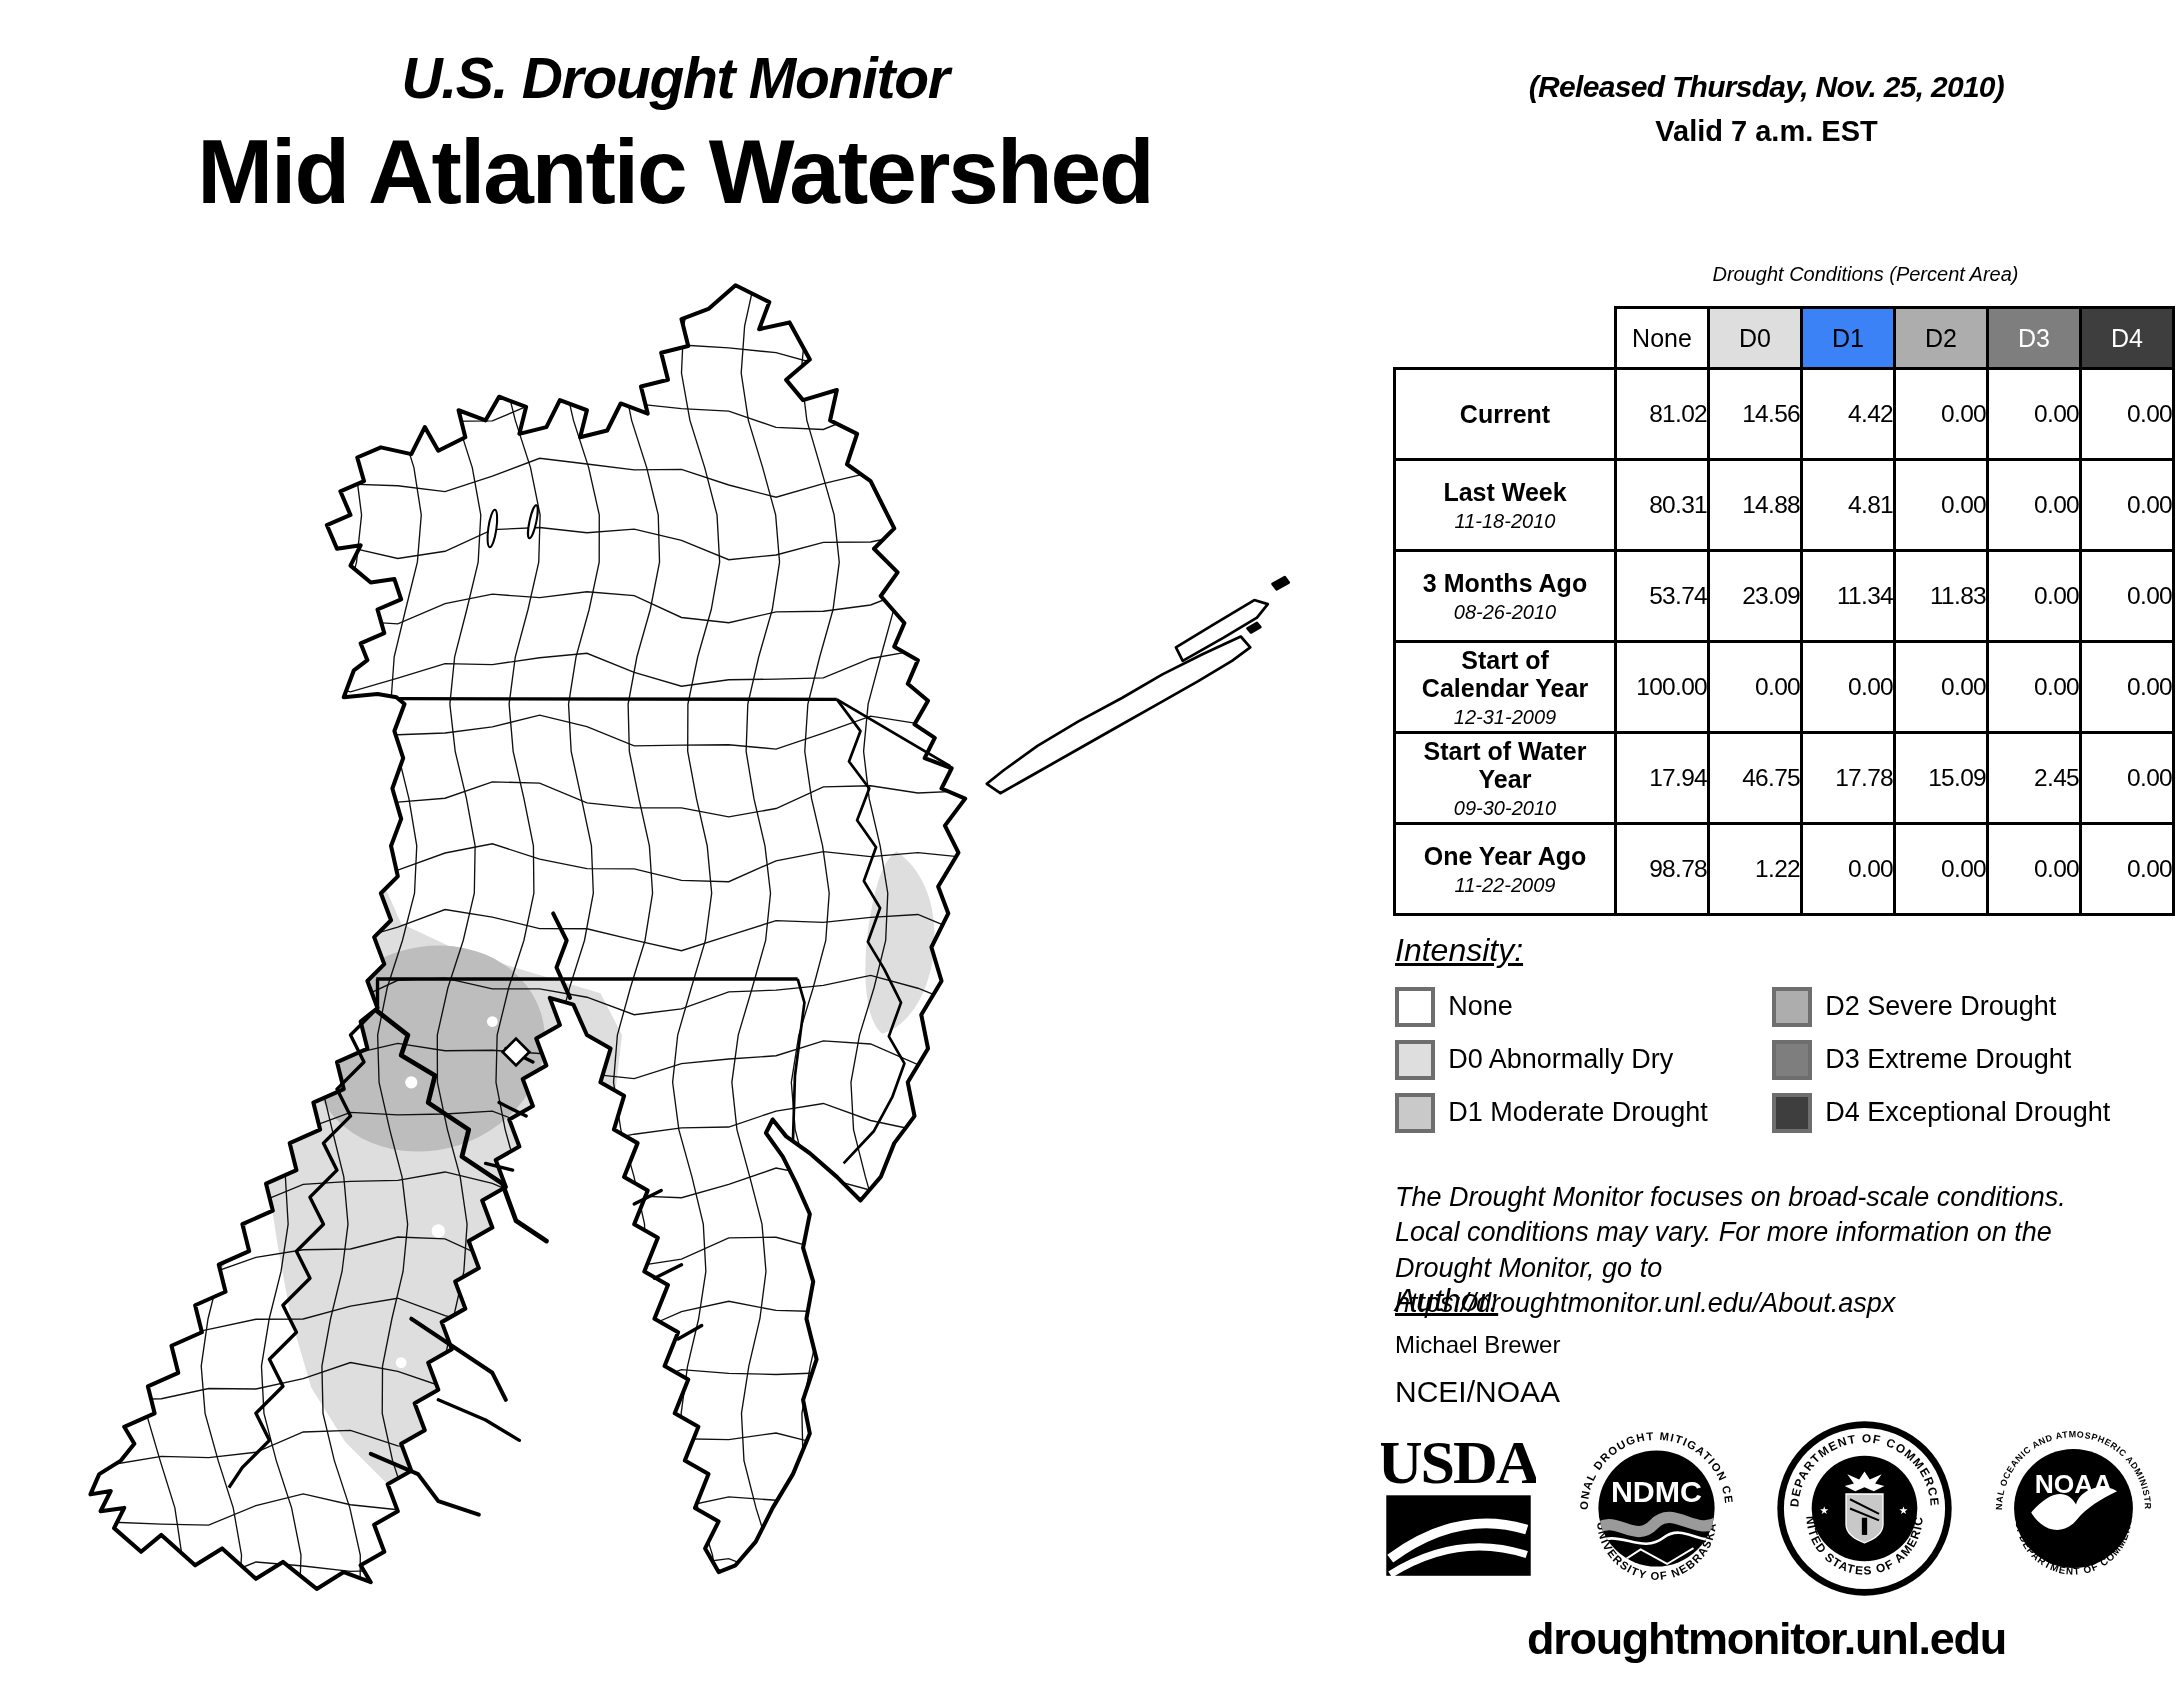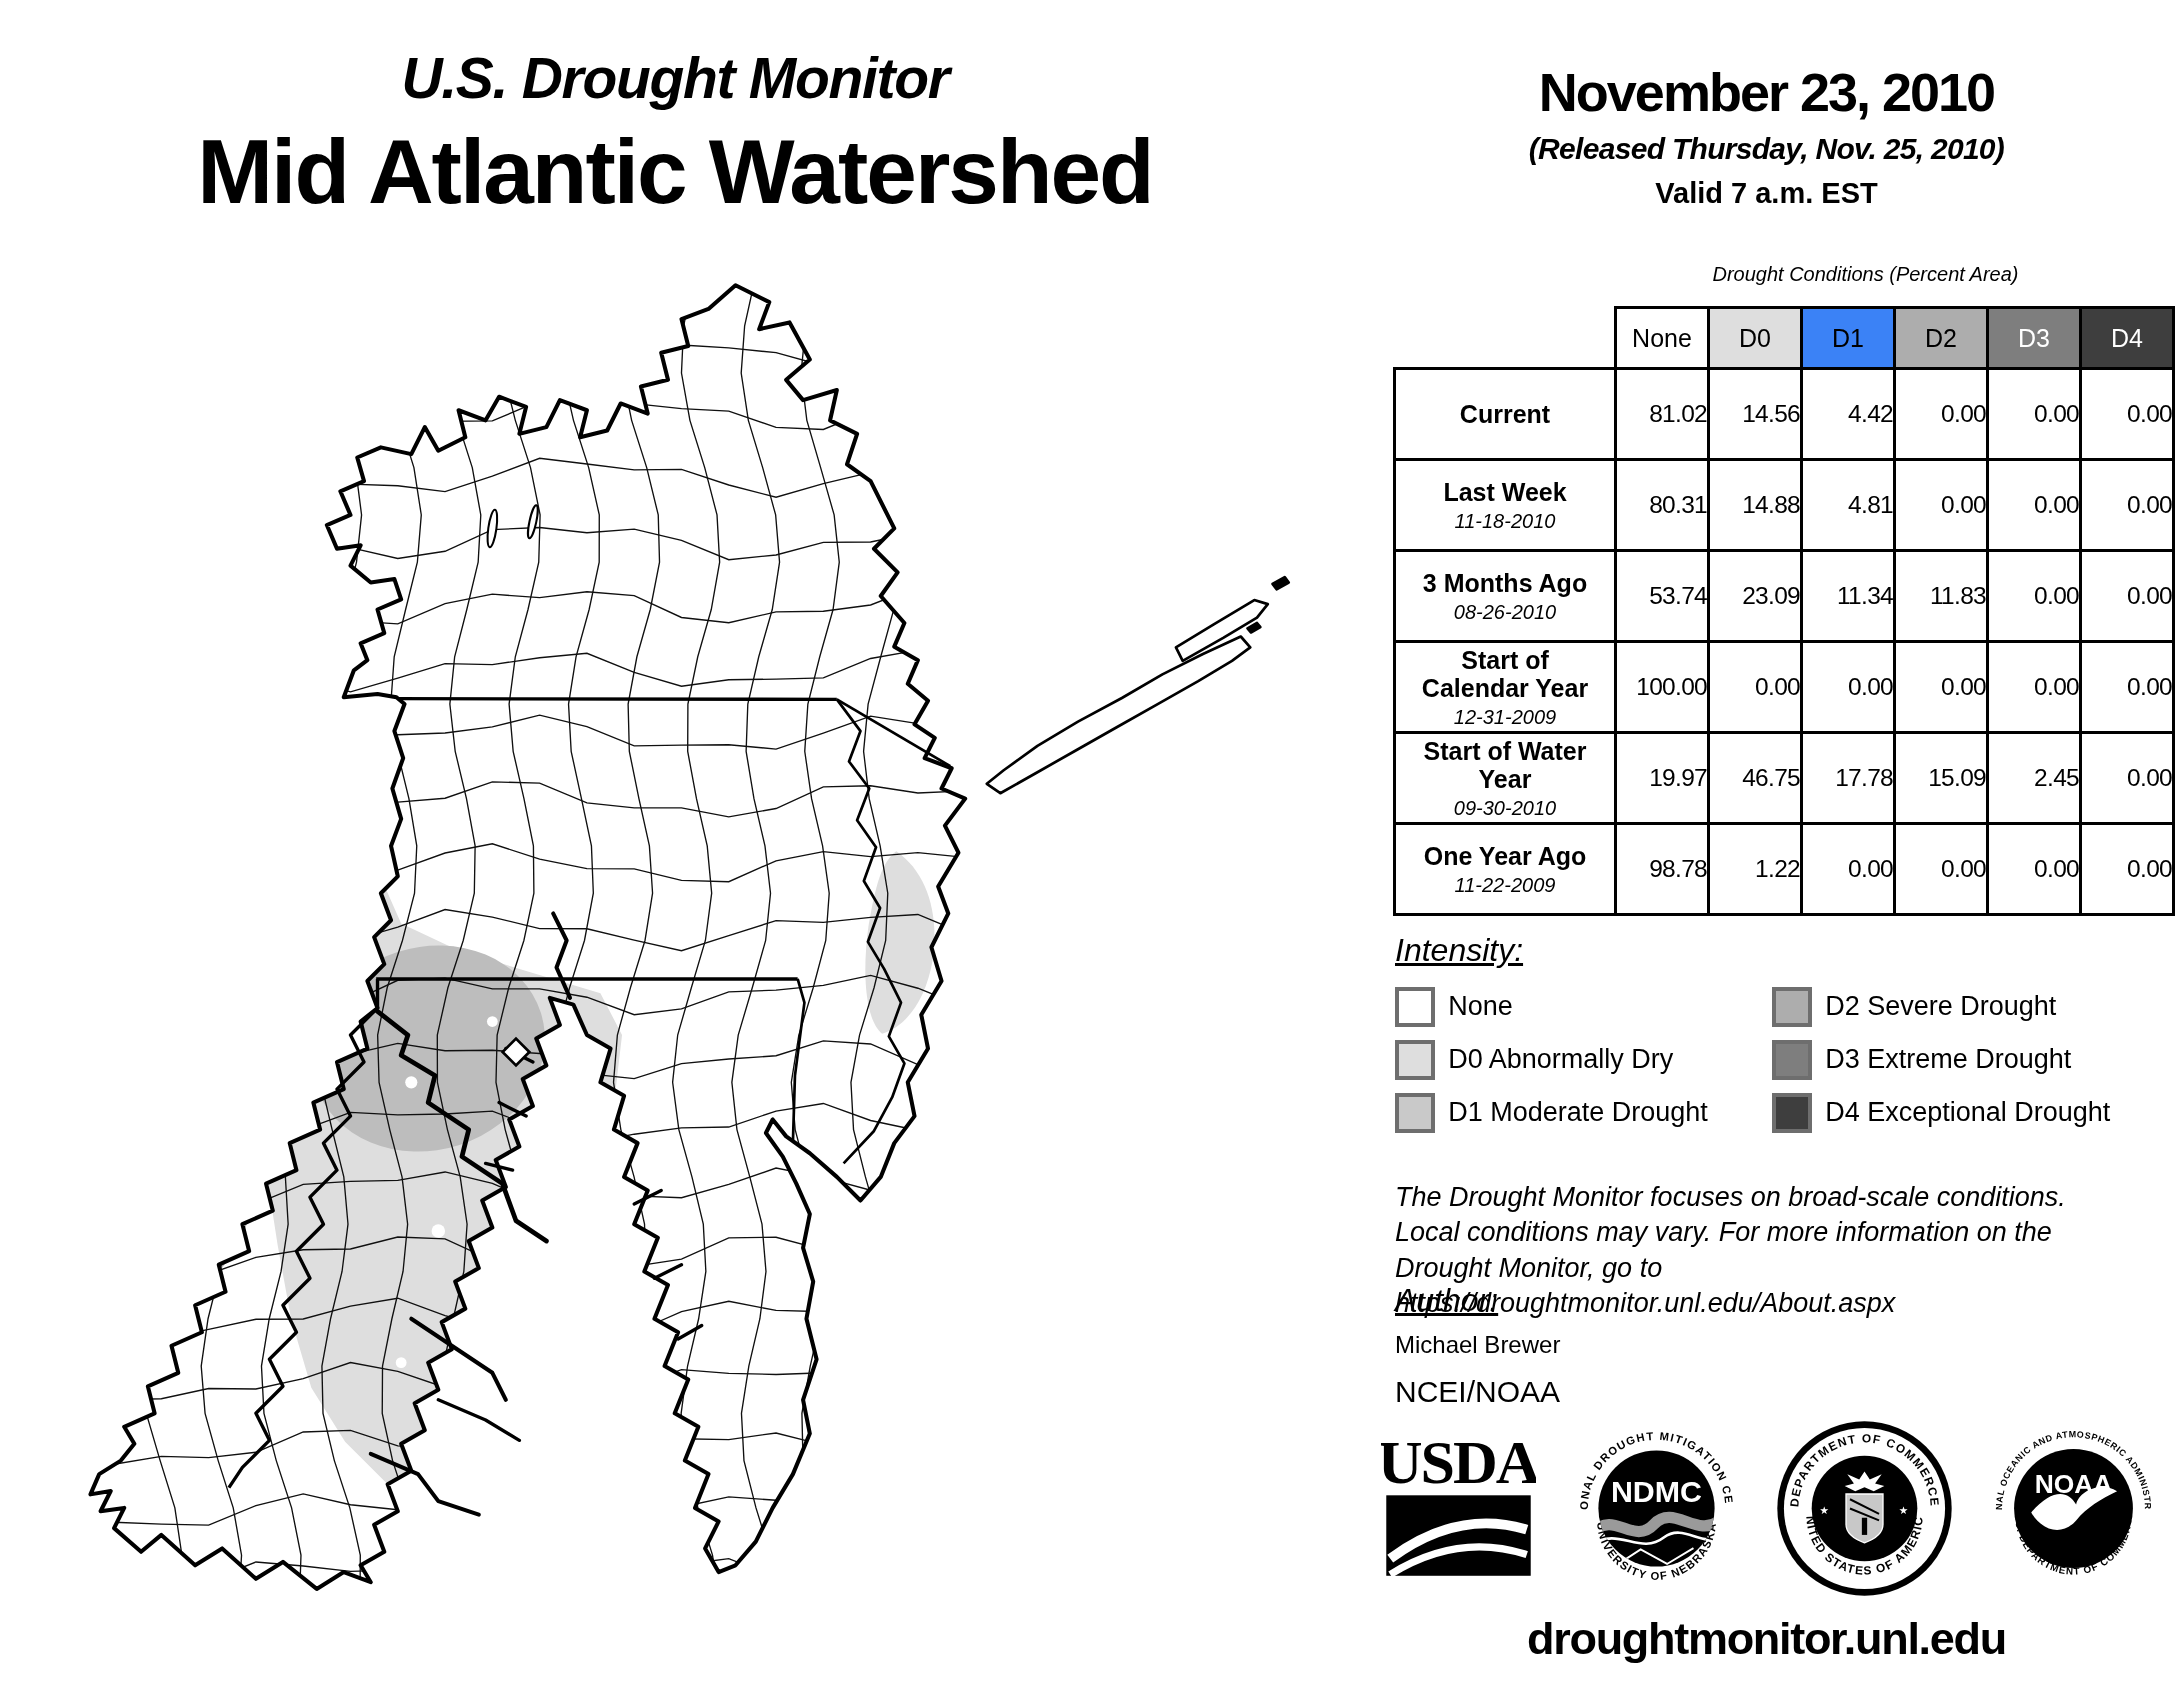--- a/index.html
+++ b/index.html
@@ -156,21 +156,20 @@
       <g fill="#fff" stroke="#000" stroke-width="4" stroke-linejoin="round">
         <path d="M1392,782 L1445,752 1505,718 1565,684 1625,650 1685,616 1735,586 1762,566 1748,550 1692,576 1632,606 1572,641 1507,676 1447,712 1397,748 1372,768 Z"></path>
         <path d="M1662,586 L1722,552 1772,522 1788,502 1768,496 1708,532 1652,566 Z"></path>
         <path d="M1795,472 l18,-10 6,8 -18,10 Z" fill="#000"></path>
         <path d="M1758,538 l14,-8 5,6 -14,8 Z" fill="#000"></path>
       </g>
     </svg>
   </div>
 
   <div class="date-block">
-    <div class="date-main">November 23, 2010</div>
     <div class="date-released">(Released Thursday, Nov. 25, 2010)</div>
     <div class="date-valid">Valid 7 a.m. EST</div>
   </div>
 
   <div class="table-title">Drought Conditions (Percent Area)</div>
 
   <table class="dm">
     <tbody>
         <tr>
       <td class="corner"></td>
@@ -226,21 +225,21 @@
       <td class="val">0.00</td>
       <td class="val">0.00</td>
       <td class="val">0.00</td>
       <td class="val">0.00</td>
     </tr>
     <tr>
       <th class="rowlabel">
             <span class="lbl">Start of Water Year</span>
             <span class="dt">09-30-2010</span>
           </th>
-      <td class="val">19.97</td>
+      <td class="val">17.94</td>
       <td class="val">46.75</td>
       <td class="val">17.78</td>
       <td class="val">15.09</td>
       <td class="val">2.45</td>
       <td class="val">0.00</td>
     </tr>
     <tr>
       <th class="rowlabel">
             <span class="lbl">One Year Ago</span>
             <span class="dt">11-22-2009</span>

